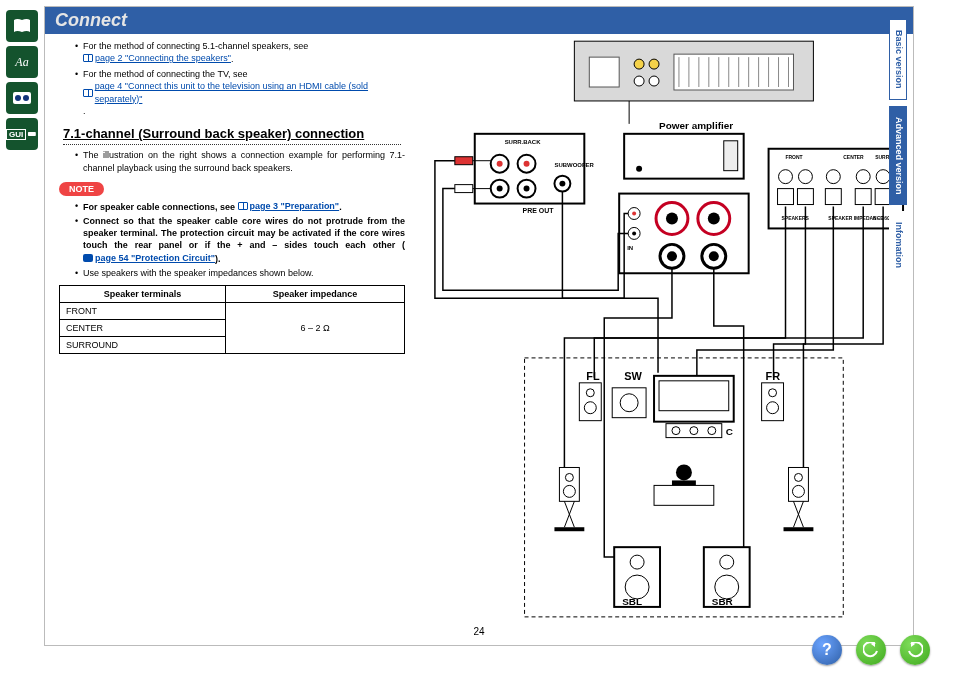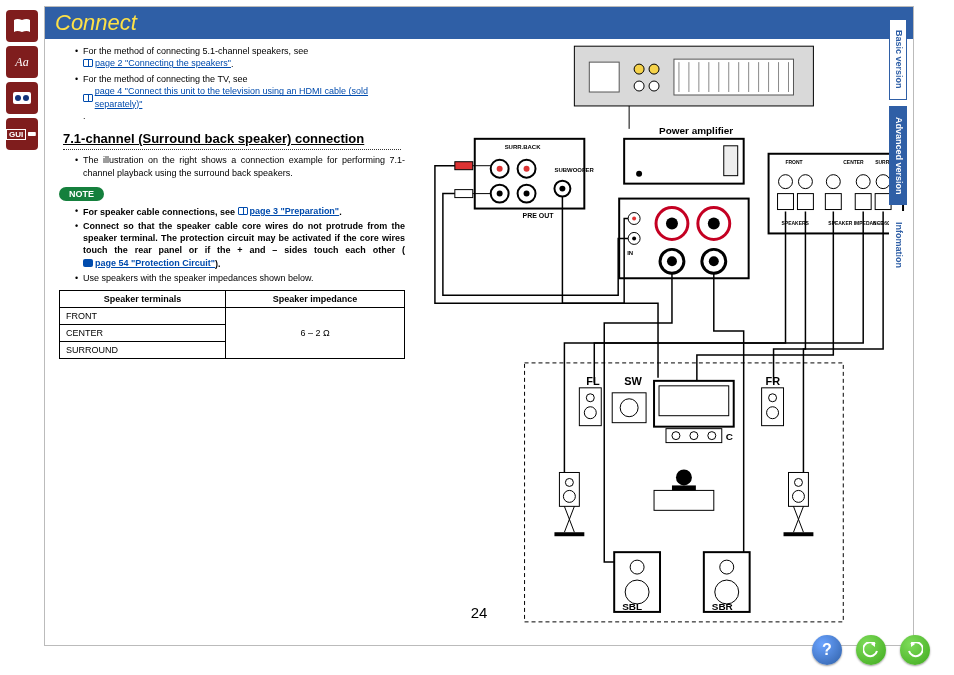--- a/index.html
+++ b/index.html
@@ -18,42 +18,42 @@
     left: 6px;
     top: 10px;
     width: 32px;
     display: flex;
     flex-direction: column;
     gap: 4px;
   }
   .nav-icon {
     width: 32px;
     height: 32px;
-    background: #7f1d1d;
+    background: #14532d;
     border-radius: 4px;
     display: flex;
     align-items: center;
     justify-content: center;
     color: #fff;
     font-size: 12px;
   }
   .nav-icon.gui { font-size: 8px; font-weight: bold; flex-direction: row; }
   .page {
     position: absolute;
     left: 44px;
     top: 6px;
     width: 870px;
     height: 640px;
     border: 1px solid #bbb;
   }
   .title-bar {
     background: #2f5fa6;
-    color: #fde047;
-    font-size: 22px;
-    font-weight: normal;
+    color: #e5e5e5;
+    font-size: 18px;
+    font-weight: bold;
     font-style: italic;
     padding: 3px 10px;
   }
   .content {
     display: flex;
     height: calc(100% - 30px);
   }
   .col-text {
     width: 370px;
     padding: 6px 10px 0 14px;
@@ -69,21 +69,21 @@
   .sub-h {
     font-size: 13px;
     font-weight: bold;
     border-bottom: 1px dotted #333;
     padding-bottom: 2px;
     margin: 8px 4px 4px;
     text-decoration: underline;
   }
   .note-badge {
     display: inline-block;
-    background: #15803d;
+    background: #ef4444;
     color: #fff;
     border-radius: 10px;
     padding: 1px 10px;
     font-size: 9px;
     font-weight: bold;
     margin: 6px 0 4px;
   }
   .tight li { margin-bottom: 2px; }
   table.imp {
     border-collapse: collapse;
@@ -115,24 +115,24 @@
     text-align: center;
     border: 1px solid #2f5fa6;
     color: #2f5fa6;
     background: #fff;
     font-weight: bold;
   }
   .tab.active { background: #2f5fa6; color: #fff; }
   .tab.info { border-color: transparent; }
   .page-num {
     position: absolute;
-    bottom: 24px;
+    bottom: 8px;
     left: 50%;
     transform: translateX(-50%);
-    font-size: 15px;
+    font-size: 10px;
   }
   .footer-btns {
     position: absolute;
     right: 24px;
     bottom: 10px;
     display: flex;
     gap: 14px;
   }
   .circ {
     width: 30px; height: 30px; border-radius: 50%;

